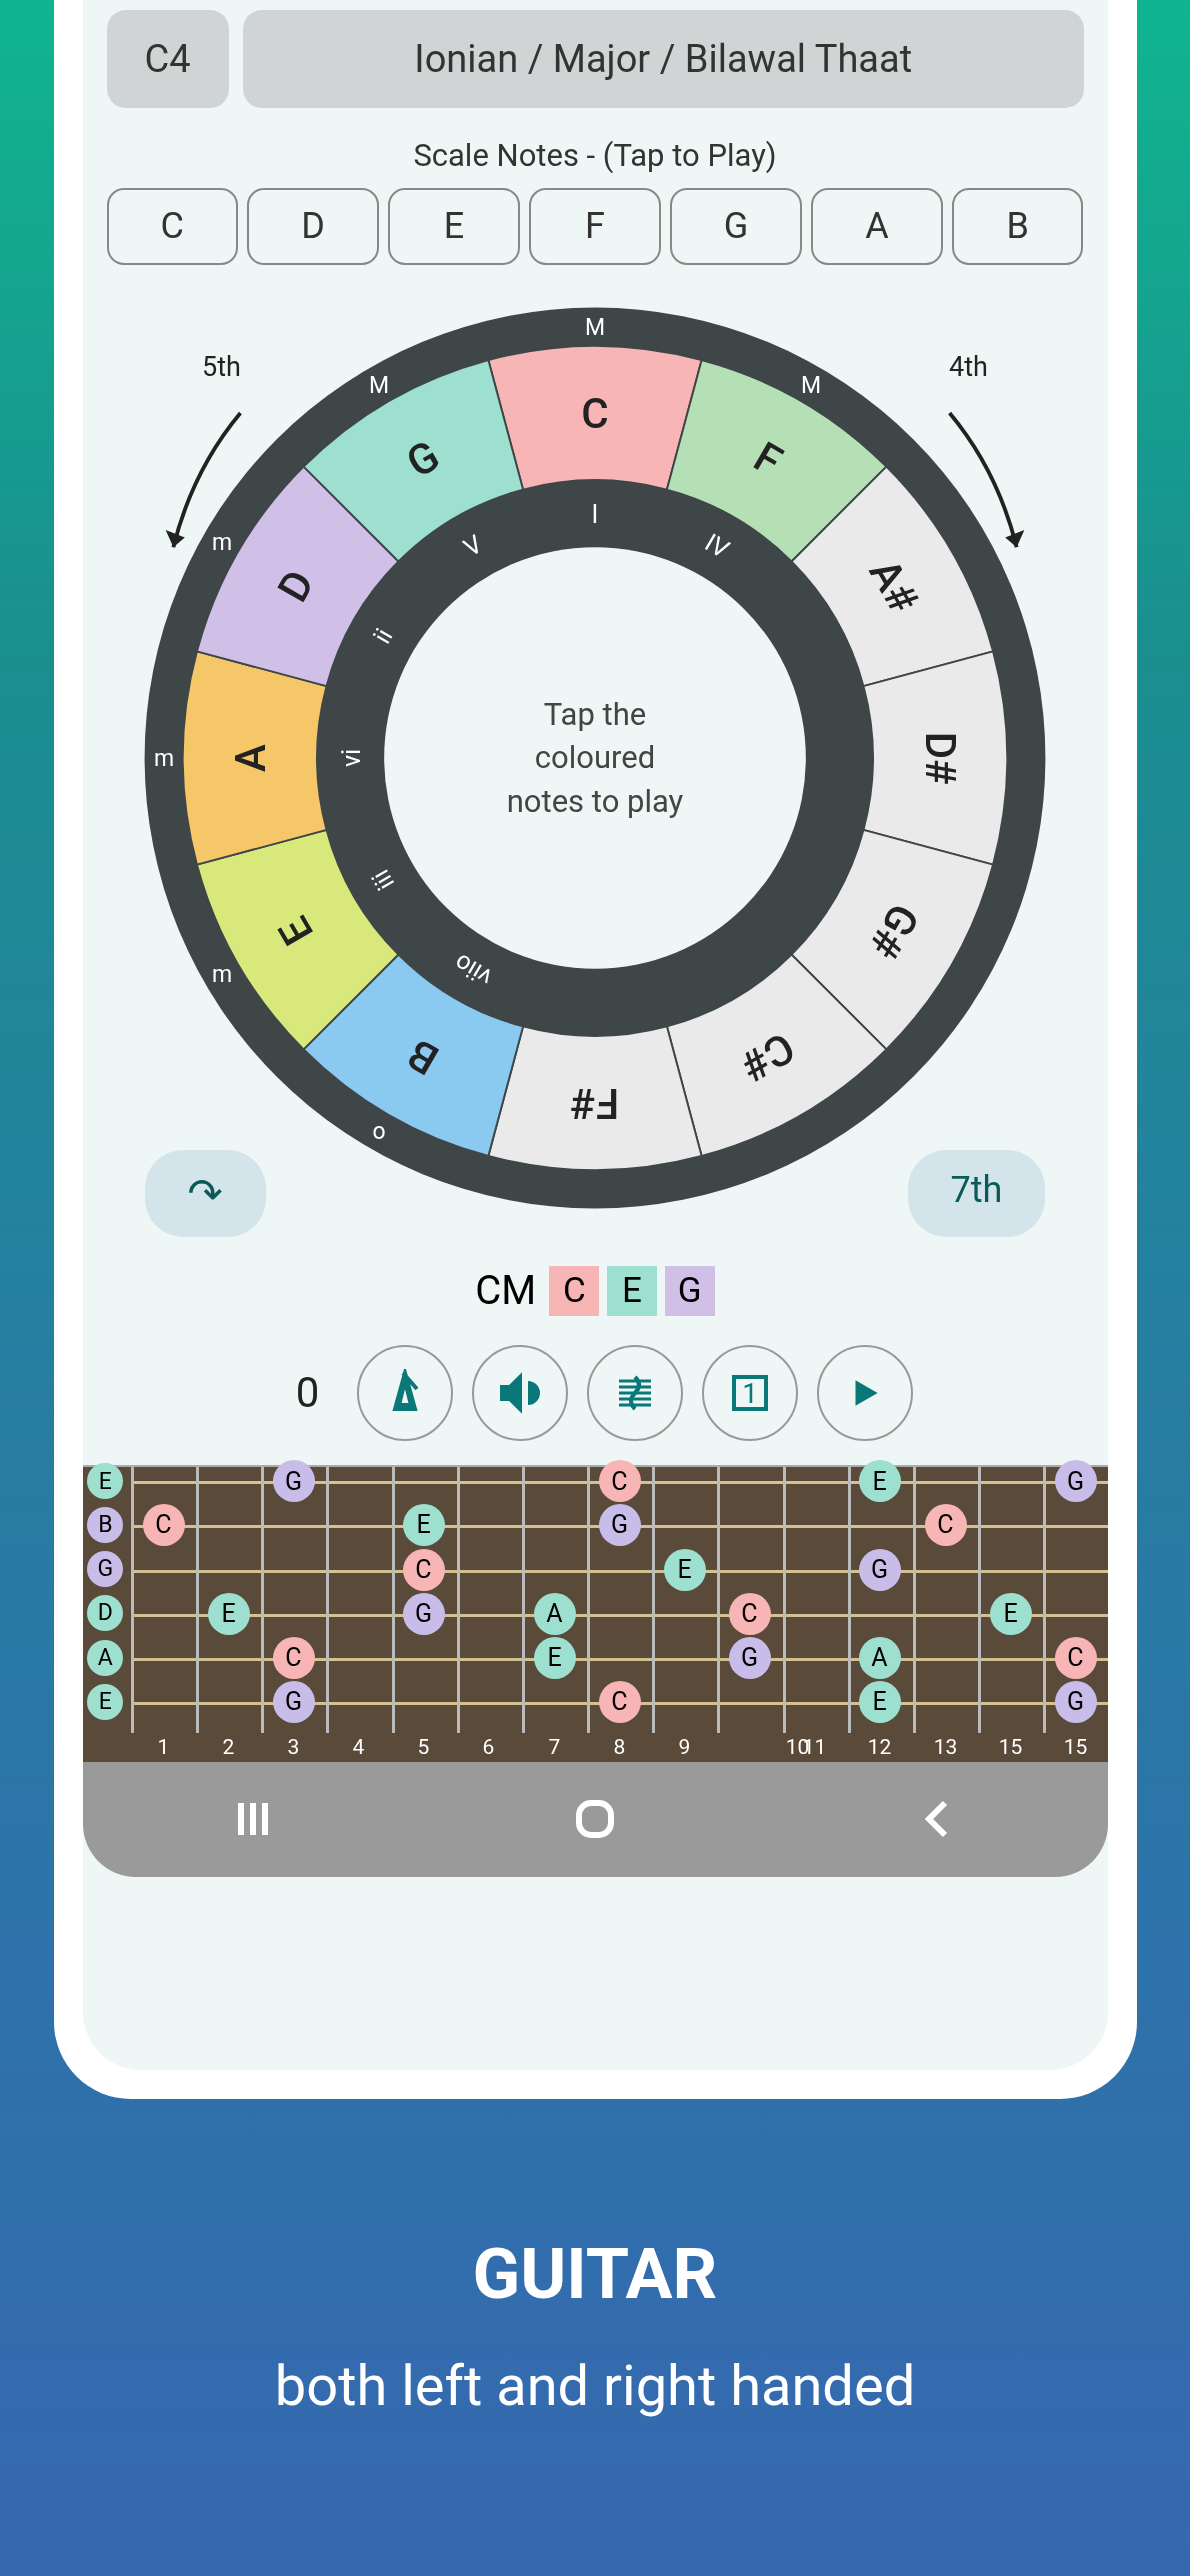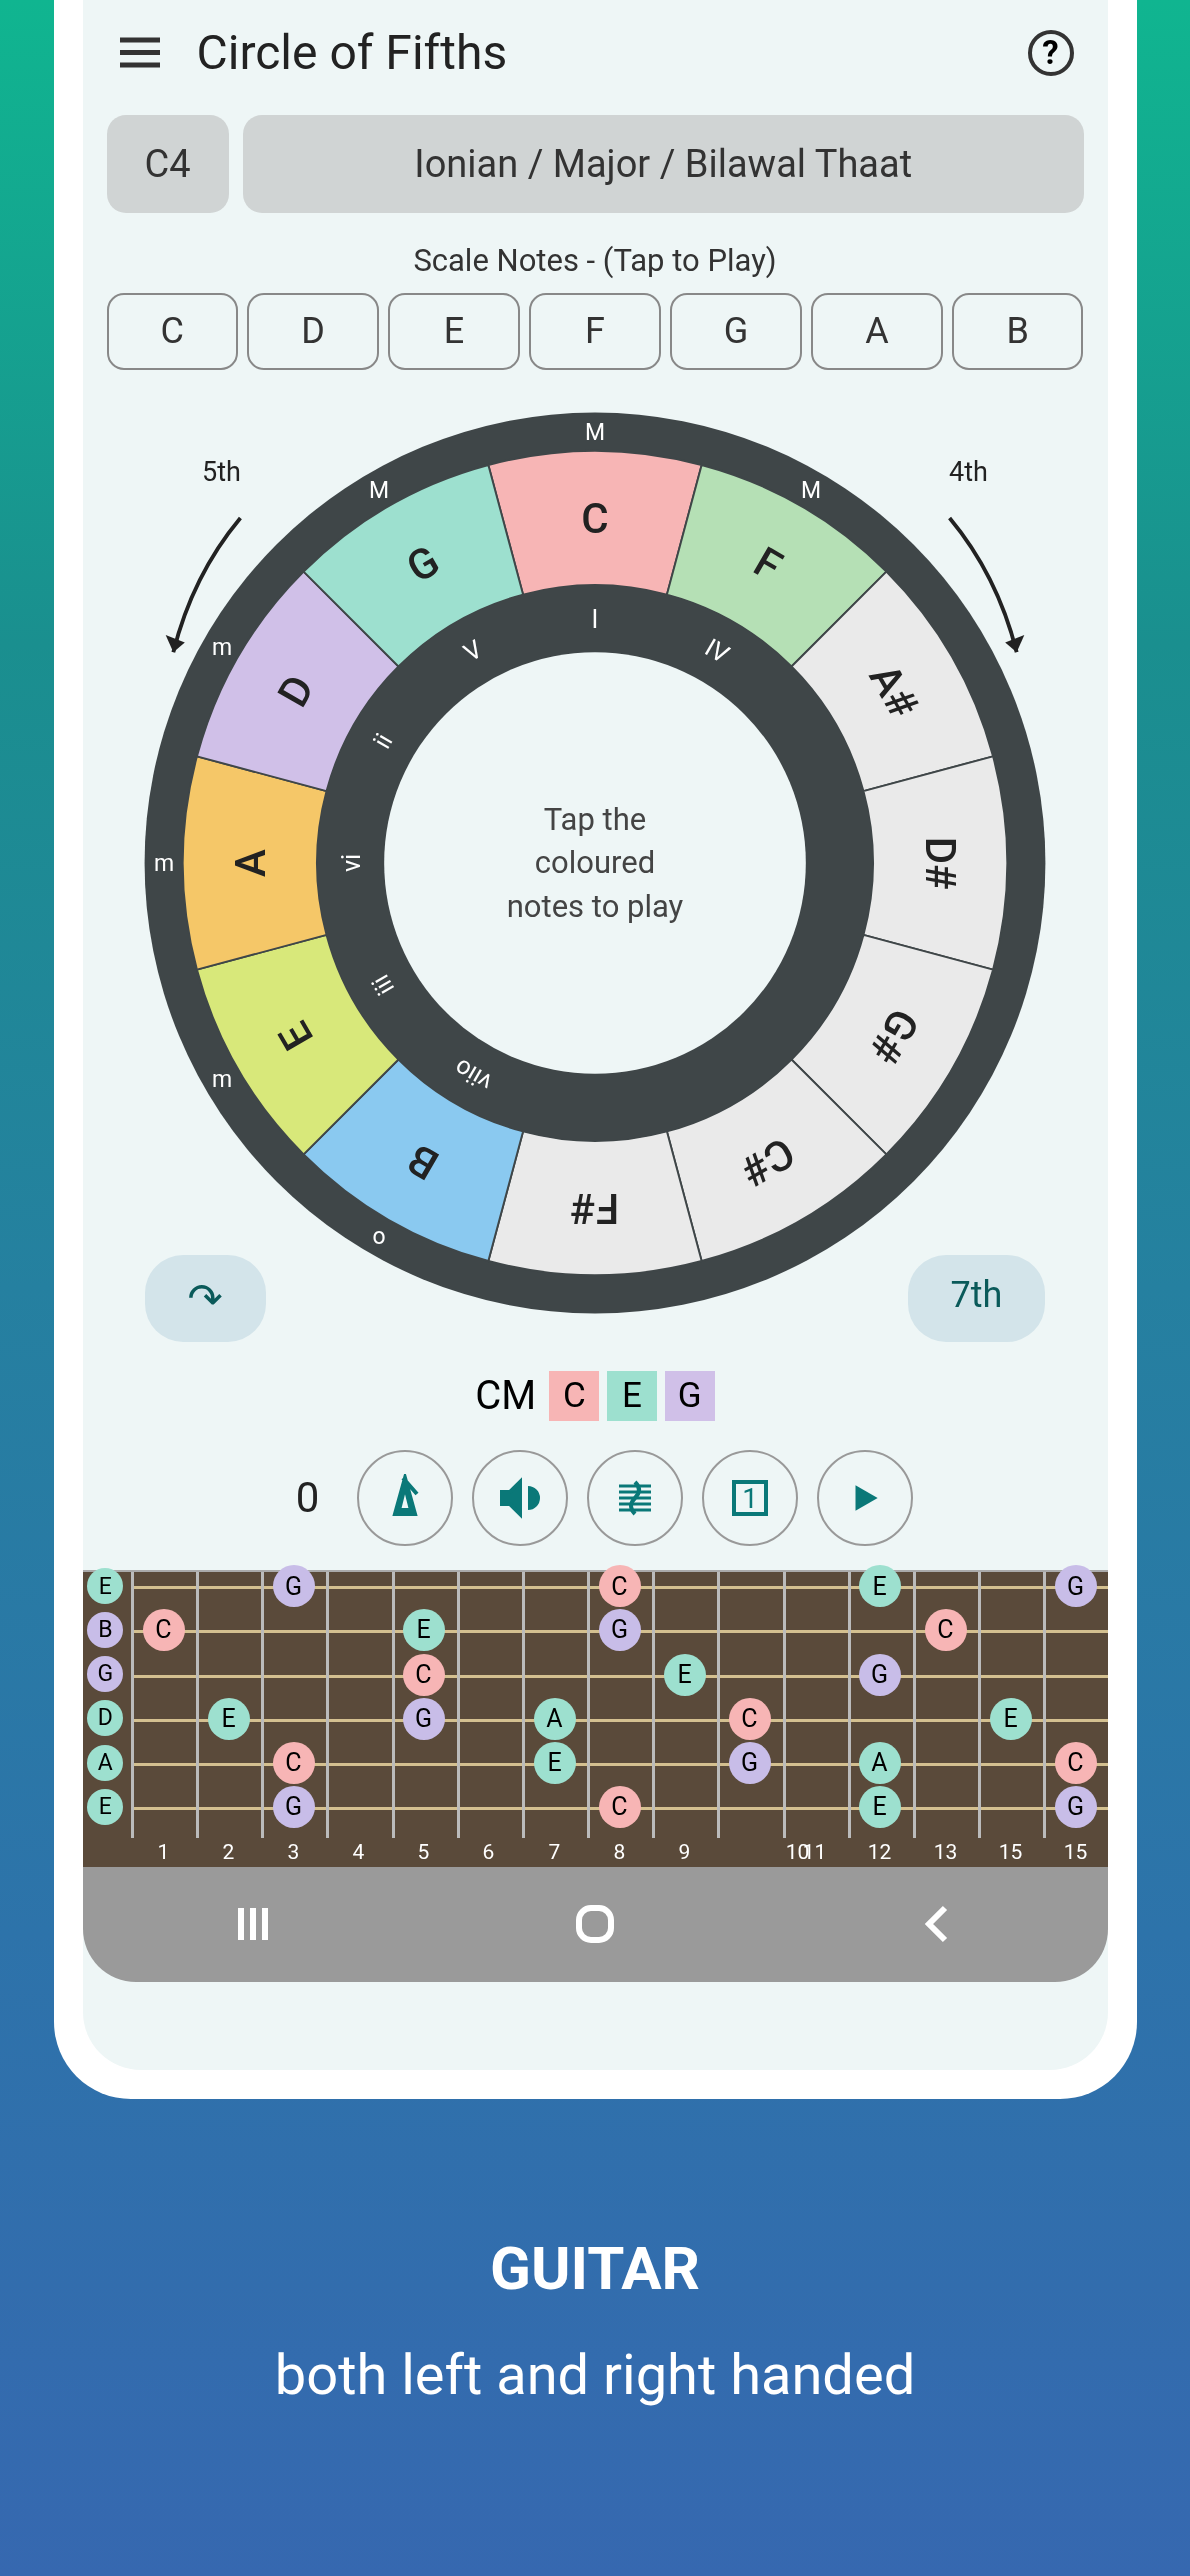--- a/index.html
+++ b/index.html
@@ -250,45 +250,38 @@
   height: 115px;
   background: #9a9a9a;
   display: flex;
   align-items: center;
   justify-content: space-around;
   border-radius: 0 0 53px 53px;
 }
 .nav-bar svg { width: 48px; height: 48px; }
 .promo-title {
   color: #fff;
-  font-size: 60px;
+  font-size: 70px;
   font-weight: bold;
   text-align: center;
   margin-top: 134px;
 }
 .promo-sub {
   color: #fff;
   font-size: 56px;
   text-align: center;
   margin-top: 38px;
 }
 </style>
 </head>
 <body>
 
 <div class="phone-frame">
 <div class="phone-screen">
 
-<div class="header">
-  <div class="menu-icon">
-          <div></div>
-        </div>
-  <div class="title">Circle of Fifths</div>
-  <div class="help-icon">?</div>
-</div>
 
 <div class="pill-row">
   <div class="pill small">C4</div>
   <div class="pill large">Ionian / Major / Bilawal Thaat</div>
 </div>
 
 <div class="scale-label">Scale Notes - (Tap to Play)</div>
 
 <div class="note-row" id="note-row">
         <div class="note-btn">C</div>

